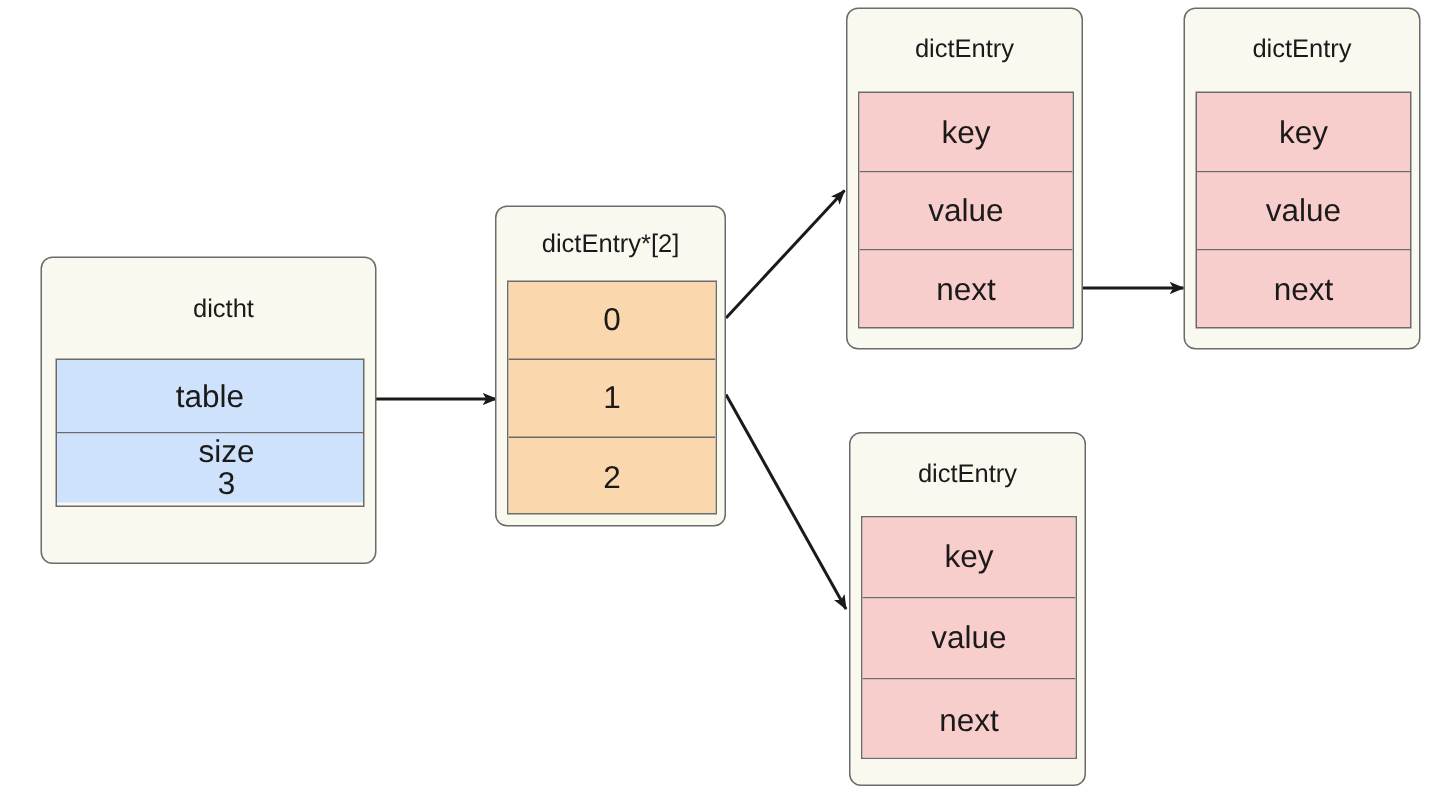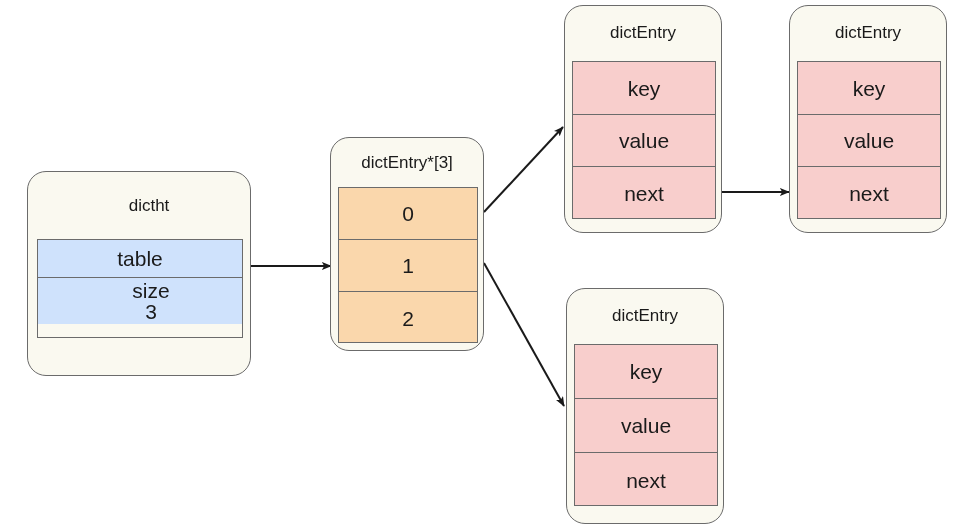--- a/index.html
+++ b/index.html
@@ -17,21 +17,21 @@
     height: 531px;
     background: #ffffff;
     overflow: hidden;
   }
 
   
   .struct {
     position: absolute;
     background: #faf9f0;
     border: 1.4px solid #6b6b6b;
-    border-radius: 19px;
+    border-radius: 8px;
     box-sizing: border-box;
   }
   .struct-title {
     position: absolute;
     left: 0;
     right: 0;
     text-align: center;
     color: #1a1a1a;
     font-size: 17px;
     line-height: 20px;
@@ -88,28 +88,28 @@
     <line x1="484" y1="212" x2="563" y2="127" stroke="#1a1a1a" stroke-width="2" marker-end="url(#ah)"></line>
 
     <line x1="484" y1="263" x2="564" y2="406" stroke="#1a1a1a" stroke-width="2" marker-end="url(#ah)"></line>
 
     <line x1="711" y1="192" x2="789" y2="192" stroke="#1a1a1a" stroke-width="2" marker-end="url(#ah)"></line>
   </svg>
 
   <div class="struct" style="left:27px; top:171px; width:224px; height:205px;">
     <div class="struct-title" style="top:24px;padding-left:20px;">dictht</div>
     <div class="fields blue" style="left:9px; top:67px; width:206px; height:99px;">
-      <div class="field" style="height:38px;">table</div>
+      <div class="field" style="height:49px;">table</div>
       <div class="field" style="height:46px;padding-left:22px;">size
 3</div>
     </div>
   </div>
 
   <div class="struct" style="left:330px; top:137px; width:154px; height:214px;">
-    <div class="struct-title" style="top:15px;">dictEntry*[3]</div>
+    <div class="struct-title" style="top:15px;">dictEntry*[2]</div>
     <div class="fields orange" style="left:7px; top:49px; width:140px; height:156px;">
       <div class="field" style="height:52px;">0</div>
       <div class="field" style="height:52px;">1</div>
       <div class="field" style="height:52px;">2</div>
     </div>
   </div>
 
   <div class="struct" style="left:564px; top:5px; width:158px; height:228px;">
     <div class="struct-title" style="top:17px;">dictEntry</div>
     <div class="fields pink" style="left:7px; top:55px; width:144px; height:158px;">

